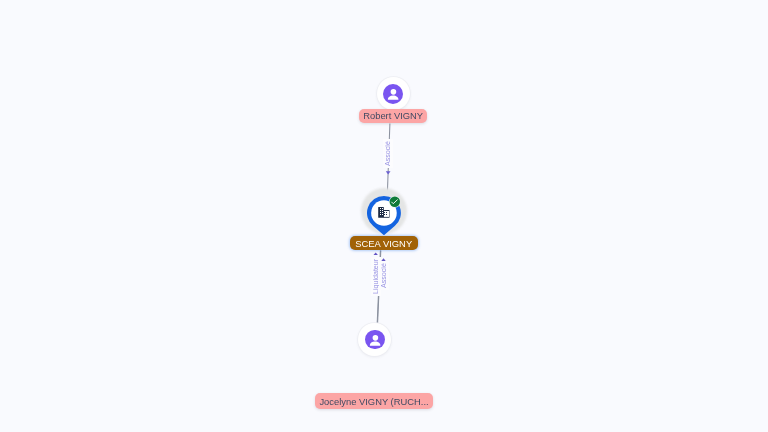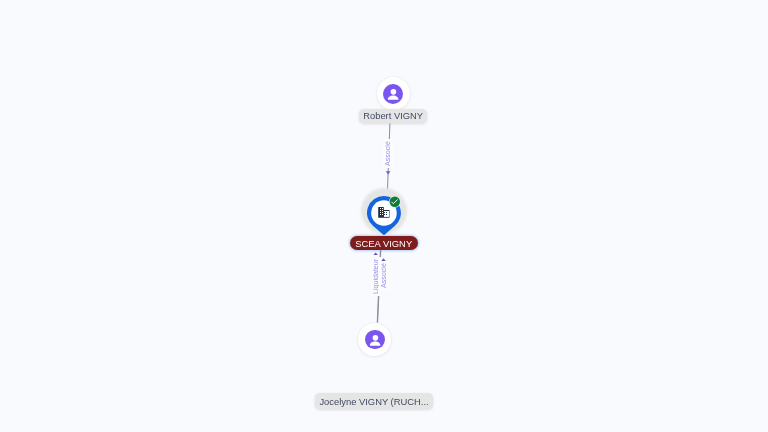--- a/index.html
+++ b/index.html
@@ -19,30 +19,29 @@
   .avatar-wrap{
     position:absolute;border-radius:50%;
     background:#ffffff;
     box-shadow:0 0 0 0.8px #edeef3, 0 1px 3px rgba(70,75,95,.11);
   }
   .avatar{position:absolute;border-radius:50%;background:#7a55f0;}
   .avatar svg{position:absolute;left:0;top:0;display:block;}
 
   .label{
     will-change:transform;
-    position:absolute;background:#e5e5e5;border-radius:5px;
+    position:absolute;background:#fca5a5;border-radius:5px;
     box-shadow:0 1px 3px rgba(60,65,90,.16);
     color:#414a63;font-size:9.4px;
     white-space:nowrap;text-align:center;
     display:flex;align-items:center;justify-content:center;
   }
   .label.selected{
-    background:#7f1d1d;color:#ffffff;
+    background:#a16207;color:#ffffff;
     box-shadow:0 0 2.5px 1px rgba(17,104,232,.30);
-    border-radius:7px;
   }
 
   
   .pin-halo{position:absolute;border-radius:50%;background:#e4e5e5;filter:blur(0.8px);}
   .pin{position:absolute;}
   .pin svg{display:block;}
   .badge{position:absolute;border-radius:50%;}
   .badge svg{display:block;}
 
   

